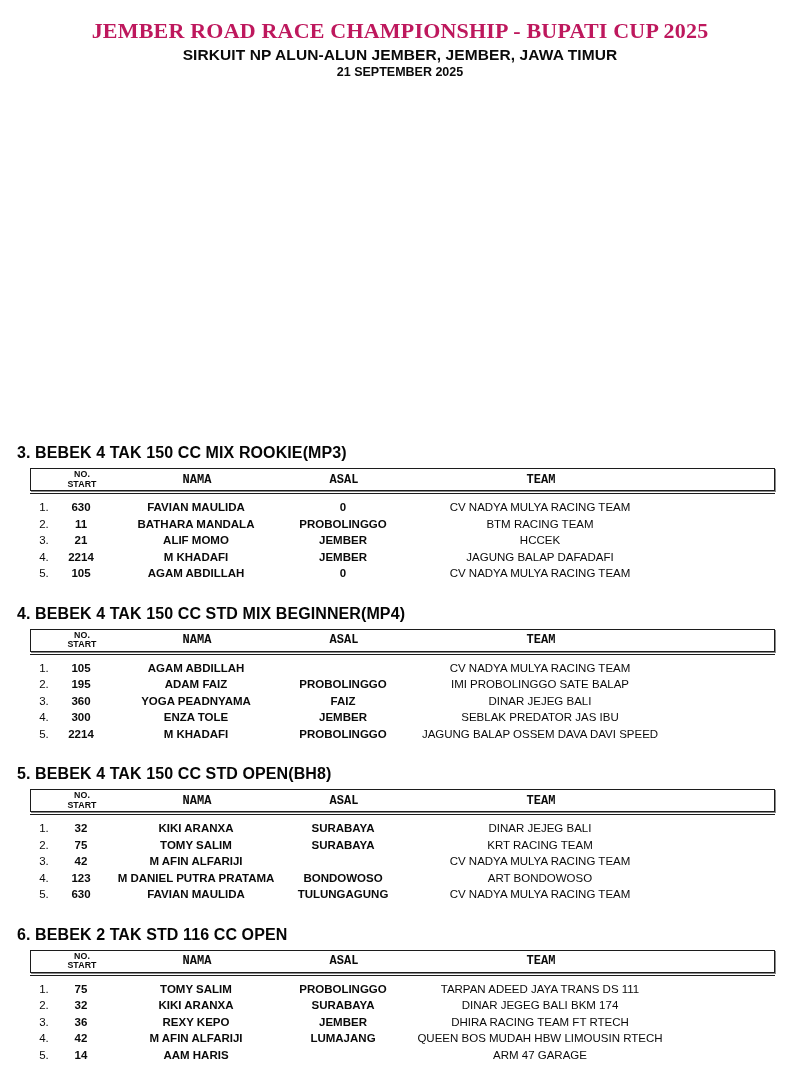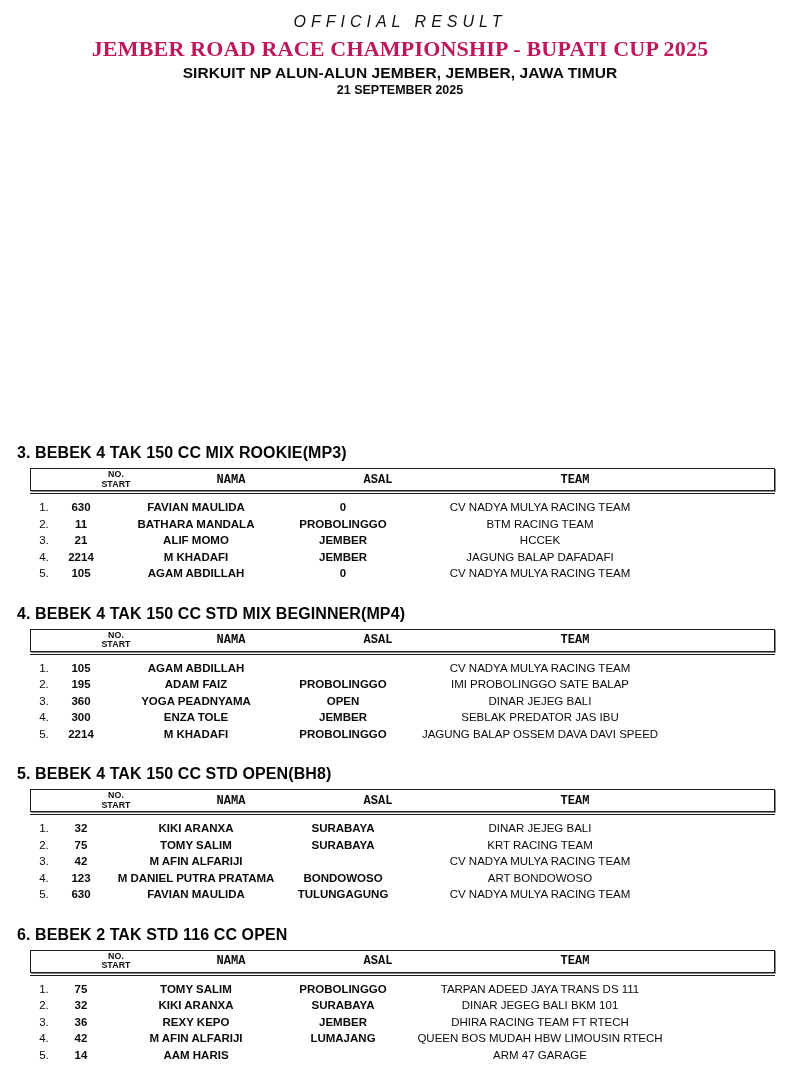--- a/index.html
+++ b/index.html
@@ -60,21 +60,20 @@
   }
   .result-table { margin-left: 30px; width: 745px; }
 
   .table-header {
     display: flex;
     align-items: center;
     height: 23px;
     border: 1.8px solid #1c1c1c;
     box-shadow: 1px 1px 0 0 #8a8a8a;
     background: #fff;
-    padding-left: 34px;
   }
   .header-underline {
     border-top: 1.6px solid #1c1c1c;
     margin-top: 2px;
     height: 0;
   }
 
   .col { flex: 0 0 auto; text-align: center; }
   .col.pos     { width: 28px; }
   .col.nostart { width: 46px; }
@@ -104,21 +103,20 @@
   .cell-pos     { font-weight: normal; }
   .cell-nostart { font-weight: bold; }
   .cell-nama    { font-weight: bold; white-space: nowrap; }
   .cell-asal    { font-weight: bold; }
   .cell-team    { font-weight: normal; white-space: nowrap; }
 </style>
 </head>
 <body>
 
 <div class="doc-header">
-  <div class="official-result">OFFICIAL RESULT</div>
   <div class="main-title">JEMBER ROAD RACE CHAMPIONSHIP - BUPATI CUP 2025</div>
   <div class="venue-line">SIRKUIT NP ALUN-ALUN JEMBER, JEMBER, JAWA TIMUR</div>
   <div class="date-line">21 SEPTEMBER 2025</div>
 </div>
 
 <div class="sections-container">
   <div class="race-section">
     <h2 class="section-title">3. BEBEK 4 TAK 150 CC MIX ROOKIE(MP3)</h2>
     <div class="result-table">
       <div class="table-header">
@@ -213,21 +211,21 @@
     <div class="col nama cell-nama">ADAM FAIZ</div>
     <div class="col asal cell-asal">PROBOLINGGO</div>
     <div class="col team cell-team">IMI PROBOLINGGO SATE BALAP</div>
     <div class="col blank"></div>
   </div>
 
   <div class="table-row">
     <div class="col pos cell-pos">3.</div>
     <div class="col nostart cell-nostart">360</div>
     <div class="col nama cell-nama">YOGA PEADNYAMA</div>
-    <div class="col asal cell-asal">OPEN</div>
+    <div class="col asal cell-asal">FAIZ</div>
     <div class="col team cell-team">DINAR JEJEG BALI</div>
     <div class="col blank"></div>
   </div>
 
   <div class="table-row">
     <div class="col pos cell-pos">4.</div>
     <div class="col nostart cell-nostart">300</div>
     <div class="col nama cell-nama">ENZA TOLE</div>
     <div class="col asal cell-asal">JEMBER</div>
     <div class="col team cell-team">SEBLAK PREDATOR JAS IBU</div>
@@ -333,21 +331,21 @@
     <div class="col asal cell-asal">PROBOLINGGO</div>
     <div class="col team cell-team">TARPAN ADEED JAYA TRANS DS 111</div>
     <div class="col blank"></div>
   </div>
 
   <div class="table-row">
     <div class="col pos cell-pos">2.</div>
     <div class="col nostart cell-nostart">32</div>
     <div class="col nama cell-nama">KIKI ARANXA</div>
     <div class="col asal cell-asal">SURABAYA</div>
-    <div class="col team cell-team">DINAR JEGEG BALI BKM 101</div>
+    <div class="col team cell-team">DINAR JEGEG BALI BKM 174</div>
     <div class="col blank"></div>
   </div>
 
   <div class="table-row">
     <div class="col pos cell-pos">3.</div>
     <div class="col nostart cell-nostart">36</div>
     <div class="col nama cell-nama">REXY KEPO</div>
     <div class="col asal cell-asal">JEMBER</div>
     <div class="col team cell-team">DHIRA RACING TEAM FT RTECH</div>
     <div class="col blank"></div>

